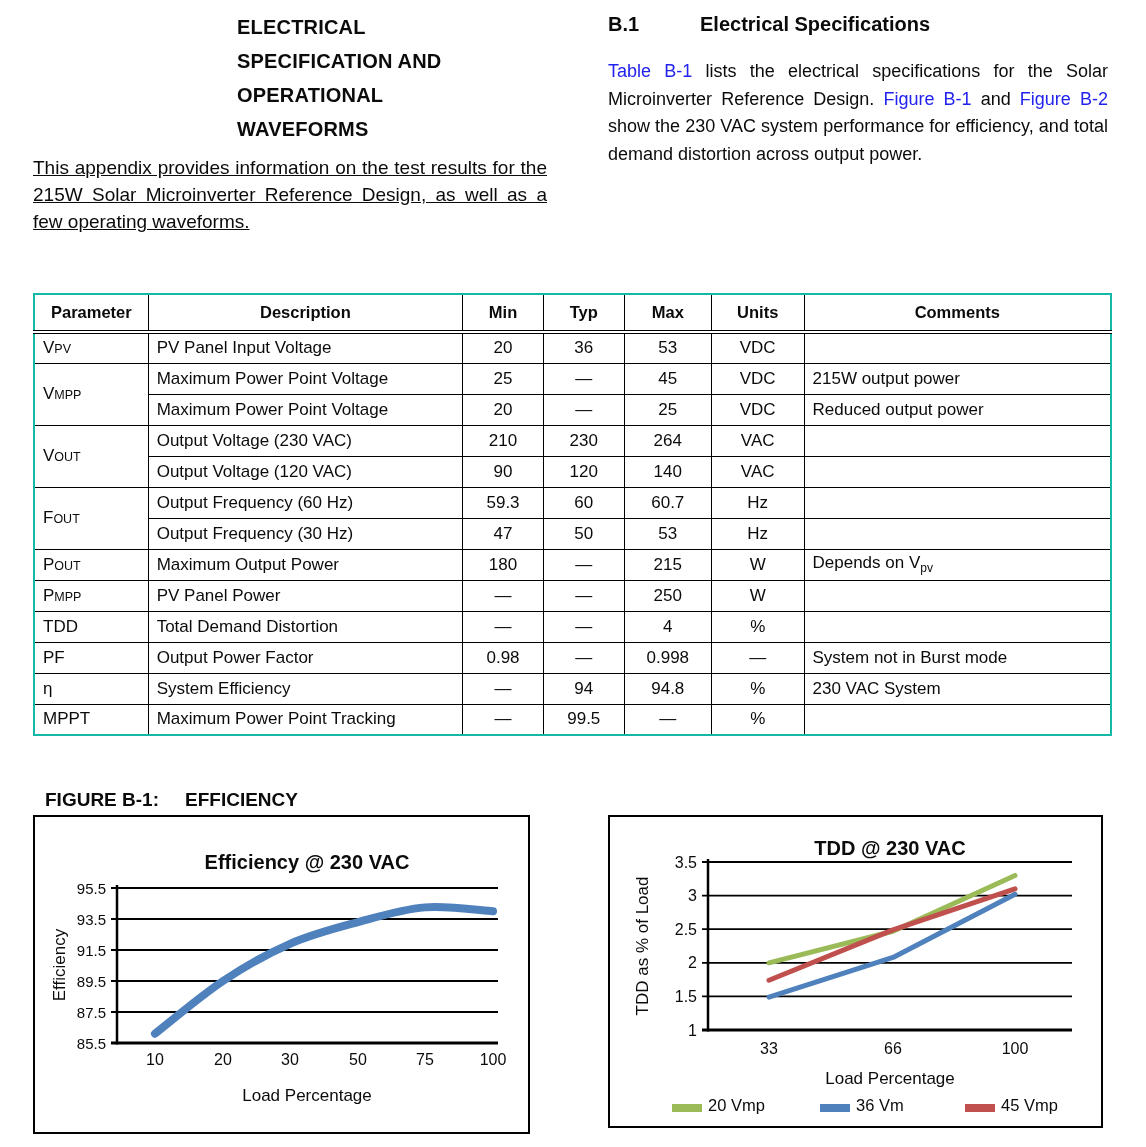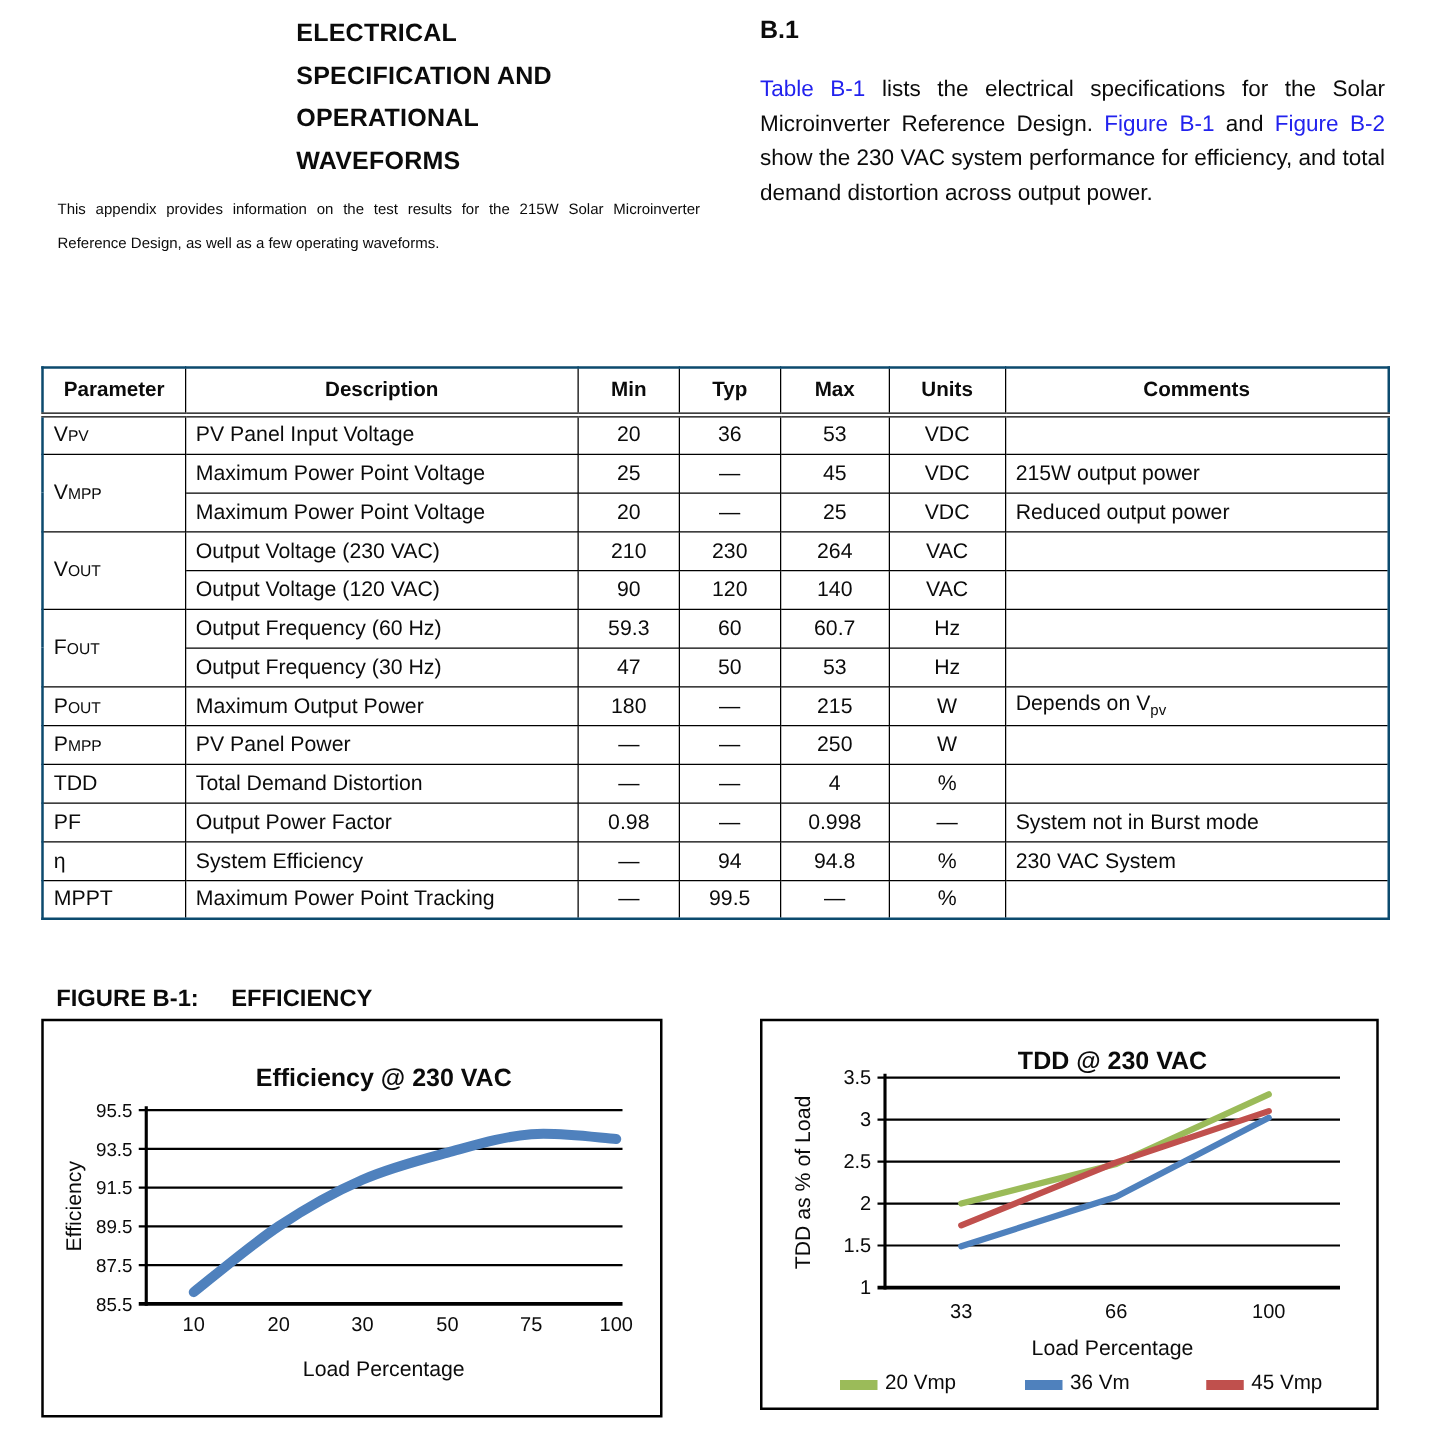--- a/index.html
+++ b/index.html
@@ -13,22 +13,22 @@
   }
   .page { position:absolute; inset:0; }
 
   
   .chapter-title {
     position:absolute; left:237px; top:10px; width:320px;
     font-size:20px; font-weight:bold; line-height:34px;
     white-space:pre-line; letter-spacing:0.2px;
   }
   .intro-left {
-    position:absolute; left:46px; top:154px; width:514px;
-    font-size:12px; line-height:27px; text-align:justify;
+    position:absolute; left:33px; top:154px; width:514px;
+    font-size:19px; line-height:27px; text-align:justify;text-decoration:underline;
   }
   .section-heading {
     position:absolute; left:608px; top:13px; width:505px;
     font-size:20px; font-weight:bold; display:flex;
   }
   .section-number { width:92px; flex:0 0 92px; }
   .intro-right {
     position:absolute; left:608px; top:58px; width:500px;
     font-size:18px; line-height:27.5px; text-align:justify;
   }
@@ -39,21 +39,21 @@
     position:absolute; left:33px; top:261px; width:1090px;
     font-size:19px; font-weight:bold; white-space:nowrap;
   }
   .table-title .tbl-label { display:inline-block; width:140px; }
   table.spec {
     position:absolute; left:33px; top:293px; width:1079px;
     border-collapse:collapse; table-layout:fixed;
     font-size:17px;
   }
   table.spec, table.spec th, table.spec td { border:1px solid #000; }
-  table.spec { border:2px solid #0c4a6e; }
+  table.spec { border:2px solid #14b8a6; }
   table.spec thead th {
     font-size:16.5px; font-weight:bold; text-align:center;
     height:38px; border-bottom:4px double #000; background:#fff;
   }
   table.spec td { height:31px; padding:1px 8px; vertical-align:middle; }
   td.c { text-align:center; padding:1px 2px; }
   td.param { vertical-align:top; padding-top:4px; }
   .small-caps { font-size:12.5px; }
   sub.unit-sub { font-size:12px; vertical-align:sub; }
 
@@ -78,20 +78,21 @@
 <div class="page">
 
   <h1 class="chapter-title">ELECTRICAL
 SPECIFICATION AND
 OPERATIONAL
 WAVEFORMS</h1>
   <p class="intro-left">This appendix provides information on the test results for the 215W Solar Microinverter Reference Design, as well as a few operating waveforms.</p>
 
   <div class="section-heading">
     <span class="section-number">B.1</span>
+    <span>Electrical Specifications</span>
   </div>
   <p class="intro-right"><span class="xref" style="color: rgb(34, 34, 238);">Table B-1</span><span> lists the electrical specifications for the Solar Microinverter Reference Design. </span><span class="xref" style="color: rgb(34, 34, 238);">Figure B-1</span><span> and </span><span class="xref" style="color: rgb(34, 34, 238);">Figure B-2</span><span> show the 230 VAC system performance for efficiency, and total demand distortion across output power.</span></p>
 
 
   <table class="spec">
     <colgroup>
       <col style="width:10.6%">
         <col style="width:29.2%">
         <col style="width:7.5%">
       <col style="width:7.5%">

